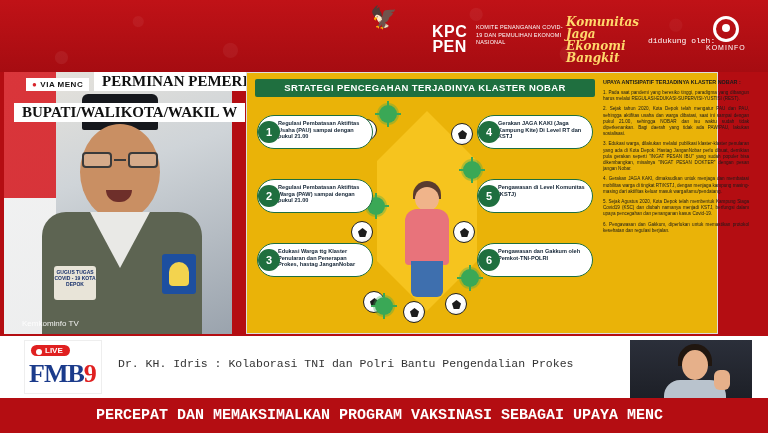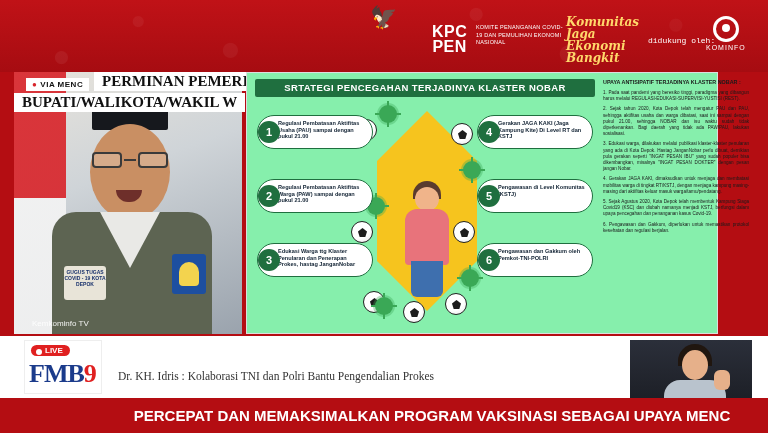--- a/index.html
+++ b/index.html
@@ -68,21 +68,21 @@
     display: block;
   }
   .kominfo .ring::after {
     content: ""; display: block; width: 8px; height: 8px; border-radius: 50%;
     background: #fff; margin: 5px auto;
   }
   .kominfo .label { font-size: 7px; letter-spacing: 1px; margin-top: 2px; }
 
   
   .video {
-    position: absolute; left: 14px; top: 72px; width: 228px; height: 262px;
+    position: absolute; left: 4px; top: 72px; width: 228px; height: 262px;
     background: #2b2f3a; overflow: hidden;
   }
   .vid-bg {
     position: absolute; inset: 0;
     background: linear-gradient(160deg,#e8e4dc 0%, #cfd4d8 40%, #9aa3ad 100%);
   }
   .vid-flag {
     position: absolute; left: 0; top: 0; width: 52px; height: 262px;
     background: linear-gradient(180deg,#d8262c 0%, #d8262c 48%, #f3f3f3 48%, #f3f3f3 100%);
     opacity: .92;
@@ -143,31 +143,31 @@
   .via-zoom .cam { color: #d8262c; margin-right: 3px; }
   .vid-title {
     position: absolute; left: 14px; top: 72px; width: 330px;
   }
   .vid-title .l1, .vid-title .l2, .vid-title .l3 {
     background: #ffffff; color: #111; font-weight: bold;
     font-family: "Liberation Serif", serif;
     padding: 1px 8px; display: inline-block;
   }
   .vid-title .l1 { margin-left: 80px; font-size: 15px; }
-  .vid-title .l2 { font-size: 15px; margin-top: 2px; }
+  .vid-title .l2 { font-size: 15px; margin-top: 12px; }
   .vid-title .l3 { font-size: 15px; margin-top: 2px; }
   .watermark {
     position: absolute; left: 18px; bottom: 6px;
     color: #fff; font-size: 8px; opacity: .9;
   }
 
   
   .slide {
     position: absolute; left: 246px; top: 72px; width: 472px; height: 262px;
-    background: #86efac; border: 1px solid #ddd;
+    background: #eab308; border: 1px solid #ddd;
   }
   .slide-head {
     position: absolute; left: 8px; top: 6px; width: 340px; height: 18px;
     background: #1f6f3f; color: #fff; font-size: 9.5px; font-weight: bold;
     letter-spacing: .4px; text-align: center; line-height: 18px;
     border-radius: 2px;
   }
   .slide-body { position: absolute; left: 8px; top: 28px; width: 340px; height: 226px; }
   .hex-center {
     position: absolute; left: 122px; top: 10px; width: 100px; height: 200px;
@@ -259,22 +259,22 @@
     font-size: 26px; color: #1b3b8b; letter-spacing: -1px;
   }
   .fmb .nine { color: #e02020; }
   .headline {
     position: absolute; left: 118px; top: 344px; width: 500px;
     font-family: "Liberation Serif", serif; font-weight: bold;
     font-size: 20px; color: #111; letter-spacing: .2px;
   }
   .subhead {
     position: absolute; left: 118px; top: 357px; width: 500px;
-    font-family: Liberation Serif, serif;
-    font-size: 11.5px; color: #333; margin-top: 13px;
+    font-family: Liberation Mono, monospace;
+    font-size: 11.5px; color: #333;
   }
   .signer {
     position: absolute; left: 628px; top: 338px; width: 126px; height: 95px;
     background: #1d1f26; border: 2px solid #fff; overflow: hidden;
   }
   .s-bg { position: absolute; inset: 0; background: linear-gradient(180deg,#2b2f3a,#15171c); }
   .s-head {
     position: absolute; left: 52px; top: 10px; width: 26px; height: 30px;
     border-radius: 13px/15px; background: #e6b08a;
   }
@@ -288,23 +288,23 @@
   }
   .s-hand {
     position: absolute; left: 84px; top: 30px; width: 16px; height: 20px;
     background: #e6b08a; border-radius: 6px;
   }
 
   
   .ticker {
     position: absolute; left: 0; top: 398px; width: 768px; height: 35px;
     background: #b40d12; color: #fff;
-    font-family: Liberation Sans, sans-serif; font-weight: bold;
+    font-family: Liberation Mono, monospace; font-weight: bold;
     font-size: 15px; line-height: 35px;
-    padding-left: 96px; white-space: nowrap; overflow: hidden; text-align: center;
+    padding-left: 96px; white-space: nowrap; overflow: hidden;
   }
 </style>
 </head>
 <body>
 
 <div id="stage">
 
   <div class="topbar">
     <div class="garuda">🦅</div>
     <div class="kpcpen">

